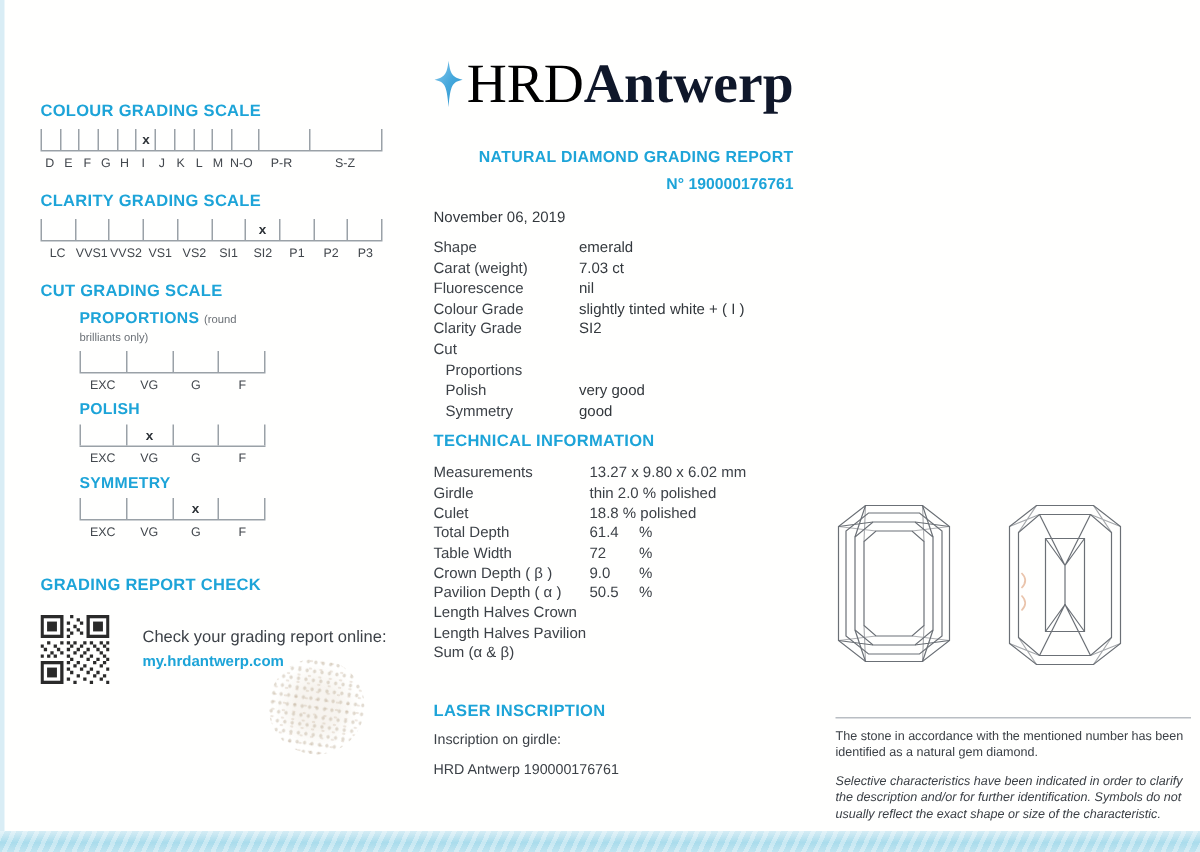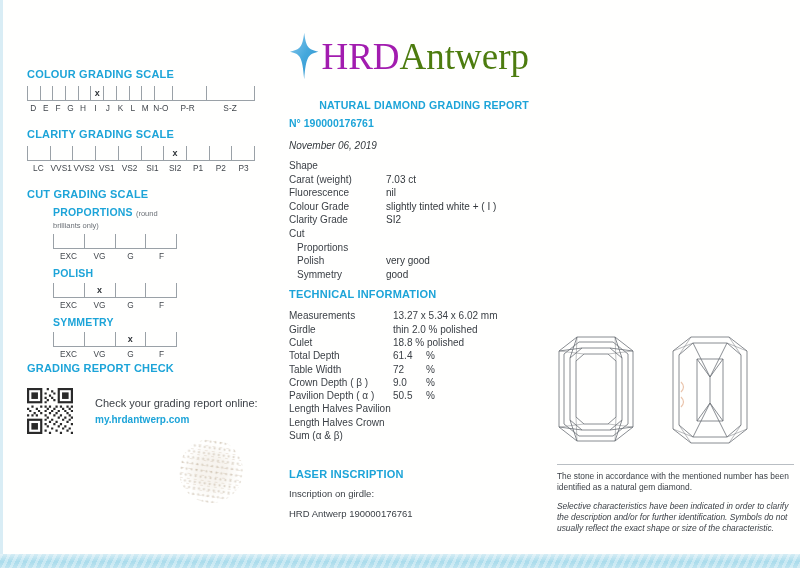--- a/index.html
+++ b/index.html
@@ -29,45 +29,45 @@
   .lbls { display:flex; font-size:8.3px; color:#42474d; margin-top:2px; }
   .lbls .c { flex:1; text-align:center; white-space:nowrap; }
   .f15 { flex:1.5 !important; } .f28 { flex:2.8 !important; } .f40 { flex:4 !important; }
 
   .scale-block { margin-bottom:15px; }
   .cut-sub { margin-left:26px; width:124px; margin-top:6px; }
   .cut-sub .bar { margin-top:4px; }
   .cut-sub .h-cyan { font-size:10.5px; }
 
   
-  .check-block { position:absolute; left:27px; top:362px; width:240px; }
+  .check-block { position:absolute; left:27px; top:384px; width:240px; }
   .check-row { display:flex; margin-top:14px; align-items:flex-start; }
   .qr { width:46px; height:46px; flex:0 0 46px; }
   .check-texts { margin-left:22px; margin-top:9px; }
   .check-line { font-size:11px; color:#3c4147; }
   .check-link { font-size:10px; font-weight:bold; color:#1da4d8; margin-top:5px; cursor:pointer; }
 
   
   .seal { position:absolute; left:179px; top:439px; width:64px; height:64px; border-radius:50%;
     background-image:
       radial-gradient(rgba(158,136,104,.38) 0.8px, rgba(0,0,0,0) 1.3px),
       radial-gradient(rgba(178,150,120,.28) 0.9px, rgba(0,0,0,0) 1.4px),
       radial-gradient(circle at 50% 50%, rgba(190,165,130,.16) 0 30%, rgba(0,0,0,0) 62%);
     background-size:5px 6px, 7px 5px, 100% 100%;
     transform:rotate(8deg); opacity:.8; }
 
   
   .col-center { position:absolute; left:289px; top:26px; width:240px; }
   .logo { display:flex; align-items:center; justify-content:center; height:60px; }
   .logo-text { font-family:"Liberation Serif", serif; font-size:37px; letter-spacing:0px; line-height:1; }
-  .logo-hrd { color:#a21caf; }
-  .logo-antwerp { color:#4d7c0f; }
+  .logo-hrd { color:#000000; }
+  .logo-antwerp { color:#0f172a;font-weight:bold; }
   .report-title { text-align:right; font-size:10.6px; margin-top:13px; }
-  .report-no { text-align:left; font-size:10.5px; font-weight:bold; color:#1da4d8; margin-top:6px; }
-  .report-date { font-size:10px; color:#33383d; margin-top:11px;font-style:italic; }
+  .report-no { text-align:right; font-size:10.5px; font-weight:bold; color:#1da4d8; margin-top:6px; }
+  .report-date { font-size:10px; color:#33383d; margin-top:11px; }
 
   .details { margin-top:8px; font-size:10px; }
   .drow { display:grid; grid-template-columns:97px 1fr; line-height:13.6px; }
   .drow .lab.ind { padding-left:8px; }
   .drow .val { color:#33383d; }
 
   .tech-head { margin-top:7px; }
   .tech { margin-top:9px; font-size:10px; }
   .trow { display:grid; grid-template-columns:104px 24px 1fr; line-height:13.3px; }
   .trow .tval { grid-column:2 / 4; }
@@ -76,21 +76,21 @@
 
   .laser-head { margin-top:26px; }
   .laser-line1 { font-size:9.5px; margin-top:8px; }
   .laser-val { font-size:9.5px; margin-top:9px; }
 
   
   .diagrams { position:absolute; left:557px; top:334px; width:238px; display:flex; }
   .diag { margin-right:0; }
   .diag + .diag { margin-left:36px; }
 
-  .disclaimer { position:absolute; left:557px; top:464px; width:237px; }
+  .disclaimer { position:absolute; left:557px; top:478px; width:237px; }
   .disclaimer hr { border:none; border-top:1px solid #b9bec3; margin:0 0 6px 0; }
   .disc-1 { font-size:8.4px; line-height:1.32; color:#3c4147; }
   .disc-2 { font-size:8.4px; line-height:1.32; color:#3c4147; font-style:italic; margin-top:8px; }
 </style>
 </head>
 <body>
 
 <div class="page">
 
   <div class="col-left">
@@ -264,20 +264,21 @@
       <span class="logo-text"><span class="logo-hrd">HRD</span><span class="logo-antwerp">Antwerp</span></span>
     </div>
 
     <div class="report-title h-cyan">NATURAL DIAMOND GRADING REPORT</div>
     <div class="report-no">N° 190000176761</div>
     <div class="report-date">November 06, 2019</div>
 
     <div class="details">
       <div class="drow">
           <span class="lab">Shape</span>
+          <span class="val">emerald</span>
         </div>
       <div class="drow">
           <span class="lab">Carat (weight)</span>
           <span class="val">7.03 ct</span>
         </div>
       <div class="drow">
           <span class="lab">Fluorescence</span>
           <span class="val">nil</span>
         </div>
       <div class="drow">
@@ -303,21 +304,21 @@
       <div class="drow">
           <span class="lab ind">Symmetry</span>
           <span class="val">good</span>
         </div>
     </div>
 
     <div class="h-cyan tech-head">TECHNICAL INFORMATION</div>
     <div class="tech">
       <div class="trow">
           <span>Measurements</span>
-          <span class="tval">13.27 x 5.34 x 6.02 mm</span>
+          <span class="tval">13.27 x 9.80 x 6.02 mm</span>
         </div>
       <div class="trow">
           <span>Girdle</span>
           <span class="tval">thin 2.0 % polished</span>
         </div>
       <div class="trow">
           <span>Culet</span>
           <span class="tval">18.8 % polished</span>
         </div>
       <div class="trow">
@@ -334,25 +335,25 @@
           <span>Crown Depth ( β )</span>
           <span class="num">9.0</span>
           <span class="unit">%</span>
         </div>
       <div class="trow">
           <span>Pavilion Depth ( α )</span>
           <span class="num">50.5</span>
           <span class="unit">%</span>
         </div>
       <div class="trow">
+          <span>Length Halves Crown</span>
+          <span class="tval"></span>
+        </div>
+      <div class="trow">
           <span>Length Halves Pavilion</span>
-          <span class="tval"></span>
-        </div>
-      <div class="trow">
-          <span>Length Halves Crown</span>
           <span class="tval"></span>
         </div>
       <div class="trow">
           <span>Sum  (α &amp; β)</span>
           <span class="tval"></span>
         </div>
     </div>
 
     <div class="h-cyan laser-head">LASER INSCRIPTION</div>
     <div class="laser-line1">Inscription on girdle:</div>

